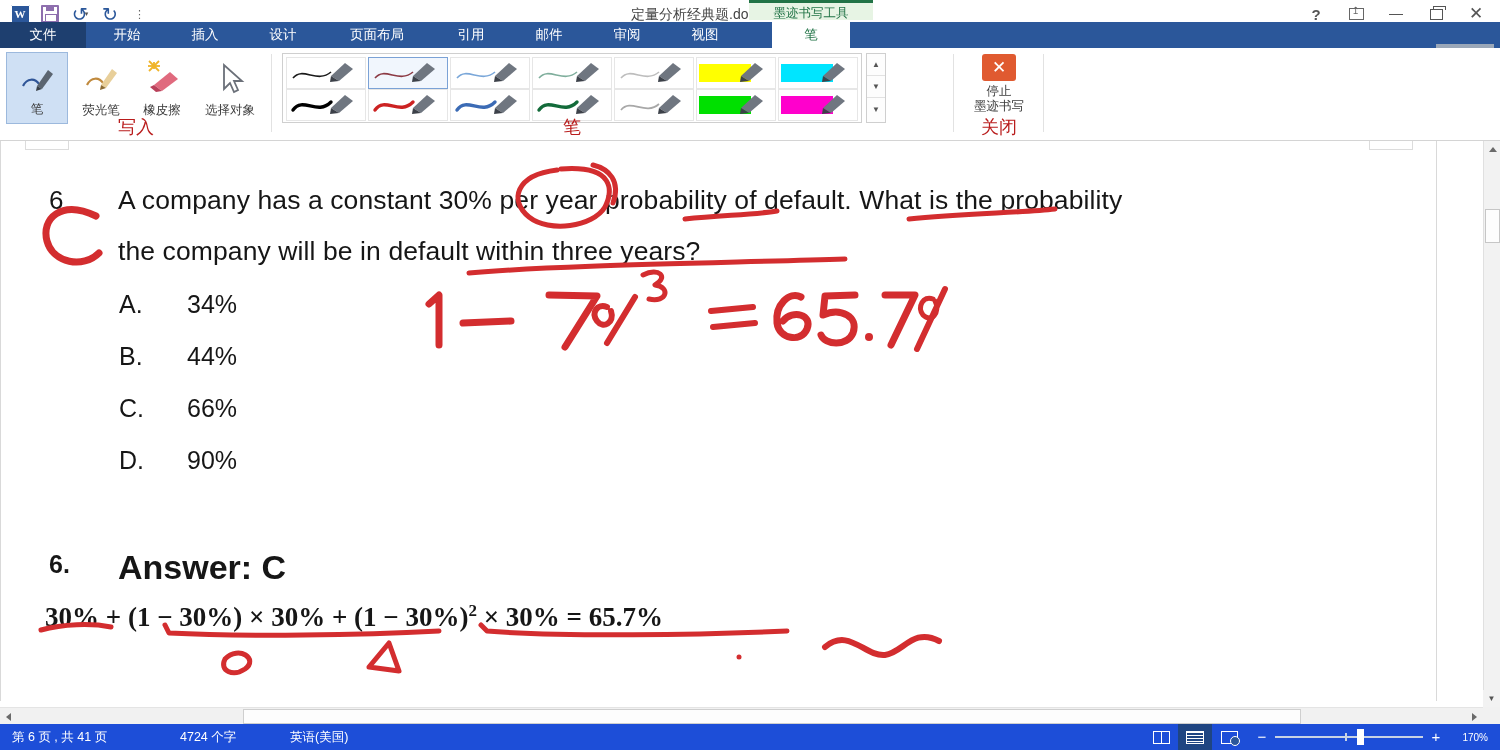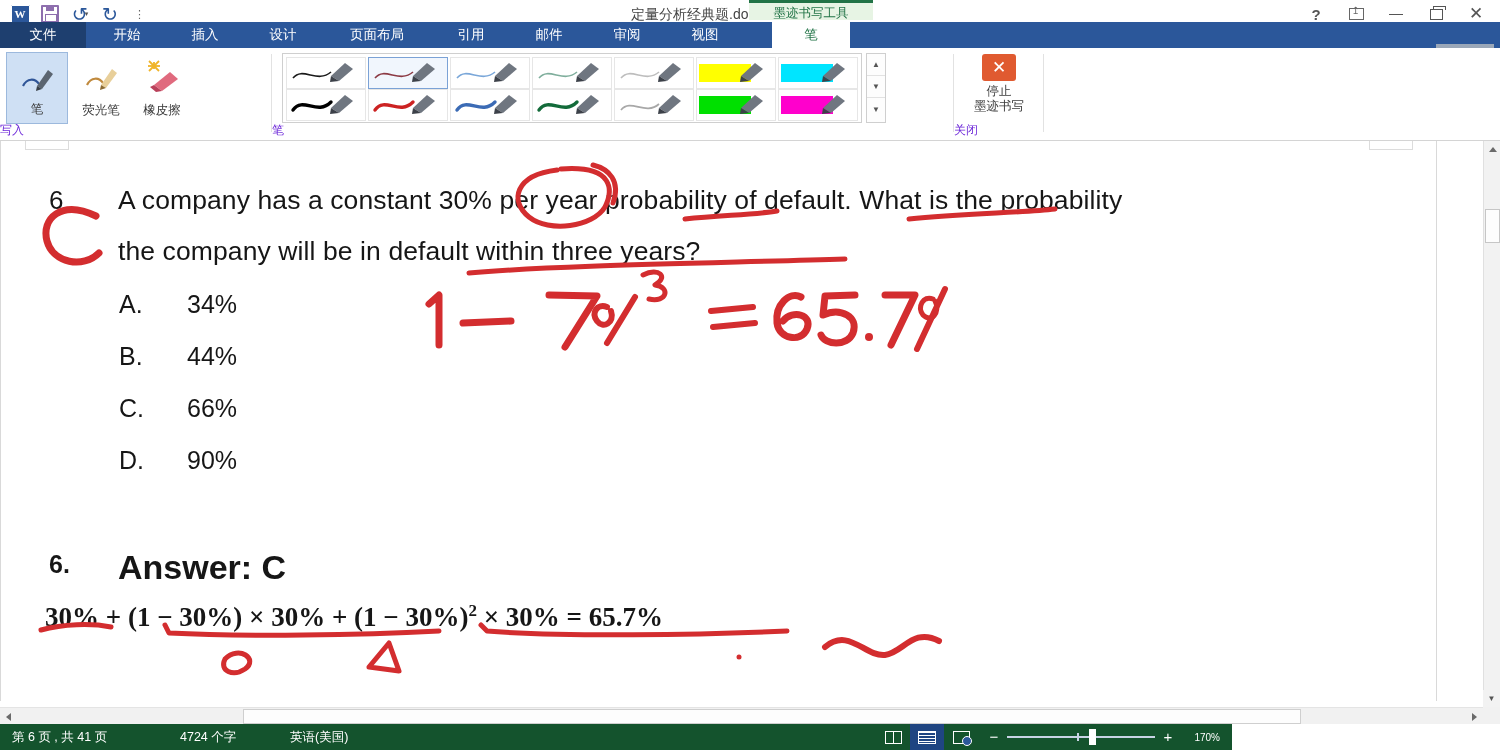--- a/index.html
+++ b/index.html
@@ -72,21 +72,21 @@
   .avatar:before { content:""; position:absolute; left:21px; top:5px; width:14px; height:14px; border-radius:50%; background:#e9edf2; }
   .avatar:after { content:""; position:absolute; left:13px; top:18px; width:30px; height:16px; border-radius:15px 15px 0 0; background:#e9edf2; }
 
   
   .ribbon {
     position: absolute; left: 0; top: 48px; width: 1500px; height: 93px;
     background: #ffffff; border-bottom: 1px solid #d4d4d4;
   }
   .grp { position: absolute; top: 0; height: 93px; }
   .grp-sep { position: absolute; top: 6px; width: 1px; height: 78px; background: #e2e2e2; }
-  .grp-label { position: absolute; bottom: 2px; width: 100%; font-size: 12px; color: #6d28d9; }
+  .grp-label { position: absolute; bottom: 2px; width: 100%; text-align: center; font-size: 18px; color: #b91c1c; }
 
   
   .g-write { left: 0; width: 272px; }
   .wbtn { position: absolute; top: 4px; width: 62px; height: 72px; text-align: center; }
   .wbtn.sel { background: #cfe0f4; border: 1px solid #9cb9dd; }
   .wbtn .wlabel { position: absolute; bottom: 5px; left: 0; right: 0; font-size: 12.5px; color: #3b3b3b; }
   .wicon { position: absolute; left: 50%; top: 7px; transform: translateX(-50%); width: 44px; height: 38px; }
 
   
   .g-pens { left: 272px; width: 682px; }
@@ -152,22 +152,22 @@
   .hs-arrow { width:0; height:0; border-top:4px solid transparent; border-bottom:4px solid transparent; }
   .hs-lt { border-right: 5px solid #6a6a6a; }
   .hs-rt { border-left: 5px solid #6a6a6a; }
   .hs-thumb { position: absolute; left: 243px; top: 1px; width: 1058px; height: 15px; background: #fdfdfd; border: 1px solid #cfcfcf; }
   .corner-box { position: absolute; right: 0; bottom: 26px; width: 17px; height: 17px; background: #f1f1f1; }
   .v-more { position: absolute; right: 0; bottom: 43px; width: 17px; height: 17px; background: #f2f2f2;
             display:flex; align-items:center; justify-content:center; font-size: 8px; color: #555;}
 
   
   .statusbar {
-    position: absolute; left: 0; bottom: 0; width: 1232px; height: 26px;
-    background: #14532d; color: #ffffff; font-size: 12.5px; padding-left: 32px;
+    position: absolute; left: 0; bottom: 0; width: 1500px; height: 26px;
+    background: #1d4ed8; color: #ffffff; font-size: 12.5px; padding-left: 32px;
   }
   .sb-item { position: absolute; top: 0; height: 26px; line-height: 26px; padding: 0 8px; }
   .sb-right { position: absolute; right: 0; top: 0; height: 26px; display: flex; align-items: center; }
   .view-btn { width: 34px; height: 26px; display: flex; align-items: center; justify-content: center; }
   .view-btn.active { background: #1f4582; }
   .vb-read { width: 17px; height: 13px; border: 1.5px solid #fff; position: relative; }
   .vb-read:before { content:""; position:absolute; left:7px; top:-1px; width:1.5px; height:13px; background:#fff; }
   .vb-print { width: 18px; height: 13px; border: 1.5px solid #fff; background:
     repeating-linear-gradient(to bottom, #fff 0 1px, transparent 1px 3px); }
   .vb-web { width: 17px; height: 13px; border: 1.5px solid #fff; position: relative; }
@@ -272,20 +272,28 @@
                 <line x1="8" y1="7" x2="20" y2="7"></line>
               <line x1="9" y1="2" x2="19" y2="12"></line>
                 <line x1="19" y1="2" x2="9" y2="12"></line>
             </g>
             <path d="M14 26 L30 13 L38 20 L22 32 Z" fill="#e06a7e"></path>
             <path d="M14 26 L22 32 L16 33 L10 28 Z" fill="#b9405a"></path>
           </svg>
         </div>
         <div class="wlabel">橡皮擦</div>
       </div>
+      <div class="wbtn" style="left:192px;width:76px;">
+        <div class="wicon">
+          <svg width="44" height="38" viewBox="0 0 44 38">
+            <path d="M16 6 L16 30 L22 24 L26 33 L30 31 L26 22 L34 22 Z" fill="none" stroke="#6b7079" stroke-width="1.8"></path>
+          </svg>
+        </div>
+        <div class="wlabel">选择对象</div>
+      </div>
       <div class="grp-label">写入</div>
       <div class="grp-sep" style="left:271px;"></div>
     </div>
 
     <div class="grp g-pens">
       <div class="gallery">
         <div class="pen-row">
           <div class="pen-cell">
             <svg width="78" height="30">
                 <path d="M6 20 C16 8, 30 26, 44 14" stroke="#1a1a1a" stroke-width="1.6" fill="none"></path>

